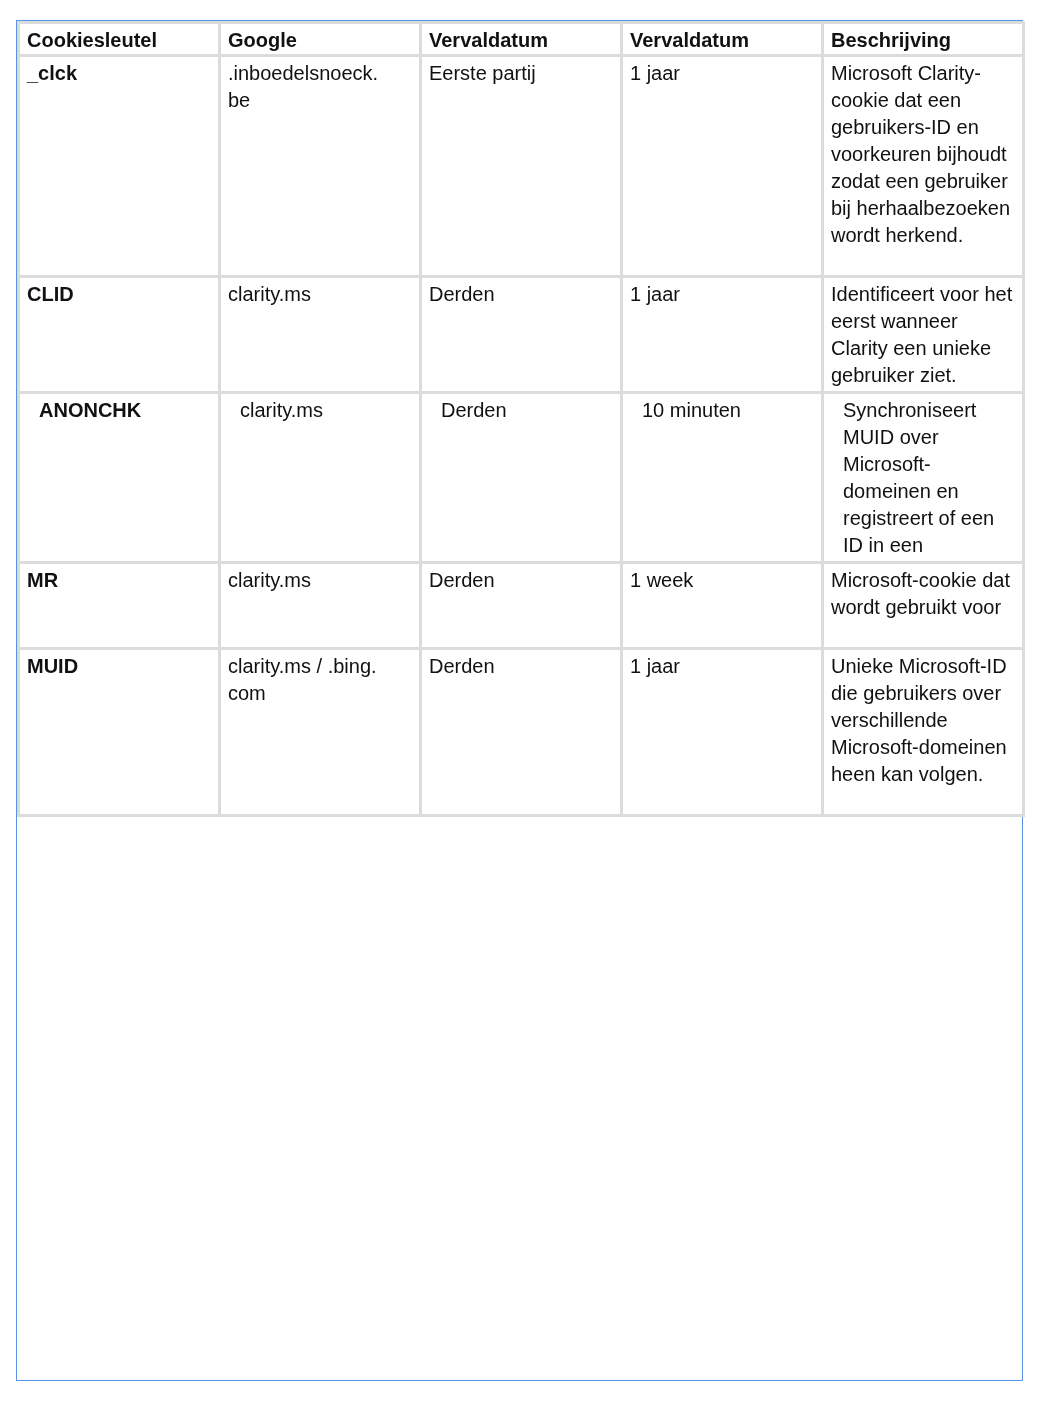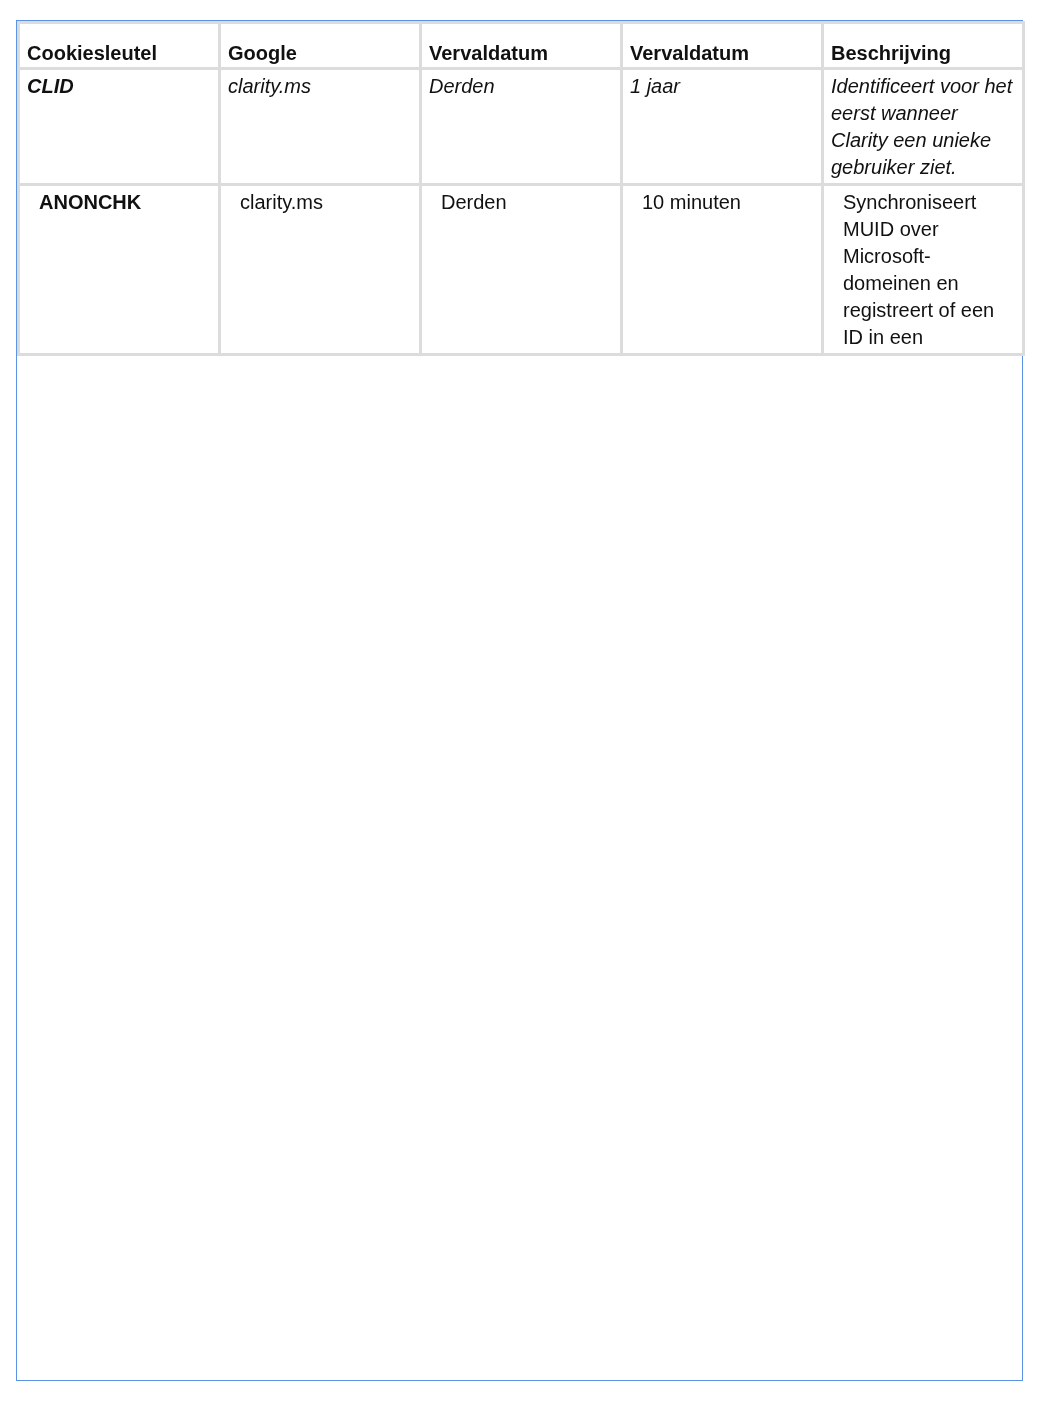--- a/index.html
+++ b/index.html
@@ -43,31 +43,31 @@
       vertical-align: top;
       text-align: left;
       padding: 3px 6px 2px 7px;
       font-size: 20px;
       line-height: 27px;
       word-wrap: break-word;
     }
     table.cookies th {
       font-weight: bold;
       height: 25px;
-      padding-top: 16px;
+      padding-top: 3px;
       padding-bottom: 0;
     }
     table.cookies td.key {
       font-weight: bold;
     }
     tr.r0 td { height: 186px; }
     tr.r1 td { height: 159px; }
     tr.r2 td { height: 213px; }
     tr.r3 td { height: 186px; }
-    tr.r4 td { height: 105px; font-style: italic; }
+    tr.r4 td { height: 105px; }
     tr.r5 td { height: 159px; padding-left: 19px; }
     tr.r6 td { height: 78px; }
     tr.r7 td { height: 159px; }
     td.desc { white-space: pre-line; }
   </style>
 </head>
 <body>
 
 <div class="frame">
   <table class="cookies">
@@ -81,29 +81,52 @@
     <thead>
       <tr>
         <th>Cookiesleutel</th>
         <th>Google</th>
         <th>Vervaldatum</th>
         <th>Vervaldatum</th>
         <th>Beschrijving</th>
       </tr>
     </thead>
     <tbody>
+      <tr class="r2">
+        <td class="key">_clck</td>
+        <td class="desc">.inboedelsnoeck.
+be</td>
+        <td>Eerste partij</td>
+        <td>1 jaar</td>
+        <td>Microsoft Clarity-cookie dat een gebruikers-ID en voorkeuren bijhoudt zodat een gebruiker bij herhaalbezoeken wordt herkend.</td>
+      </tr>
       <tr class="r4">
         <td class="key">CLID</td>
         <td class="desc">clarity.ms</td>
         <td>Derden</td>
         <td>1 jaar</td>
         <td>Identificeert voor het eerst wanneer Clarity een unieke gebruiker ziet.</td>
       </tr>
       <tr class="r5">
         <td class="key">ANONCHK</td>
         <td class="desc">clarity.ms</td>
         <td>Derden</td>
         <td>10 minuten</td>
         <td>Synchroniseert MUID over Microsoft-domeinen en registreert of een ID in een</td>
       </tr>
+      <tr class="r6">
+        <td class="key">MR</td>
+        <td class="desc">clarity.ms</td>
+        <td>Derden</td>
+        <td>1 week</td>
+        <td>Microsoft-cookie dat wordt gebruikt voor</td>
+      </tr>
+      <tr class="r7">
+        <td class="key">MUID</td>
+        <td class="desc">clarity.ms / .bing.
+com</td>
+        <td>Derden</td>
+        <td>1 jaar</td>
+        <td>Unieke Microsoft-ID die gebruikers over verschillende Microsoft-domeinen heen kan volgen.</td>
+      </tr>
     </tbody>
   </table>
 </div>
 
 </body></html>

